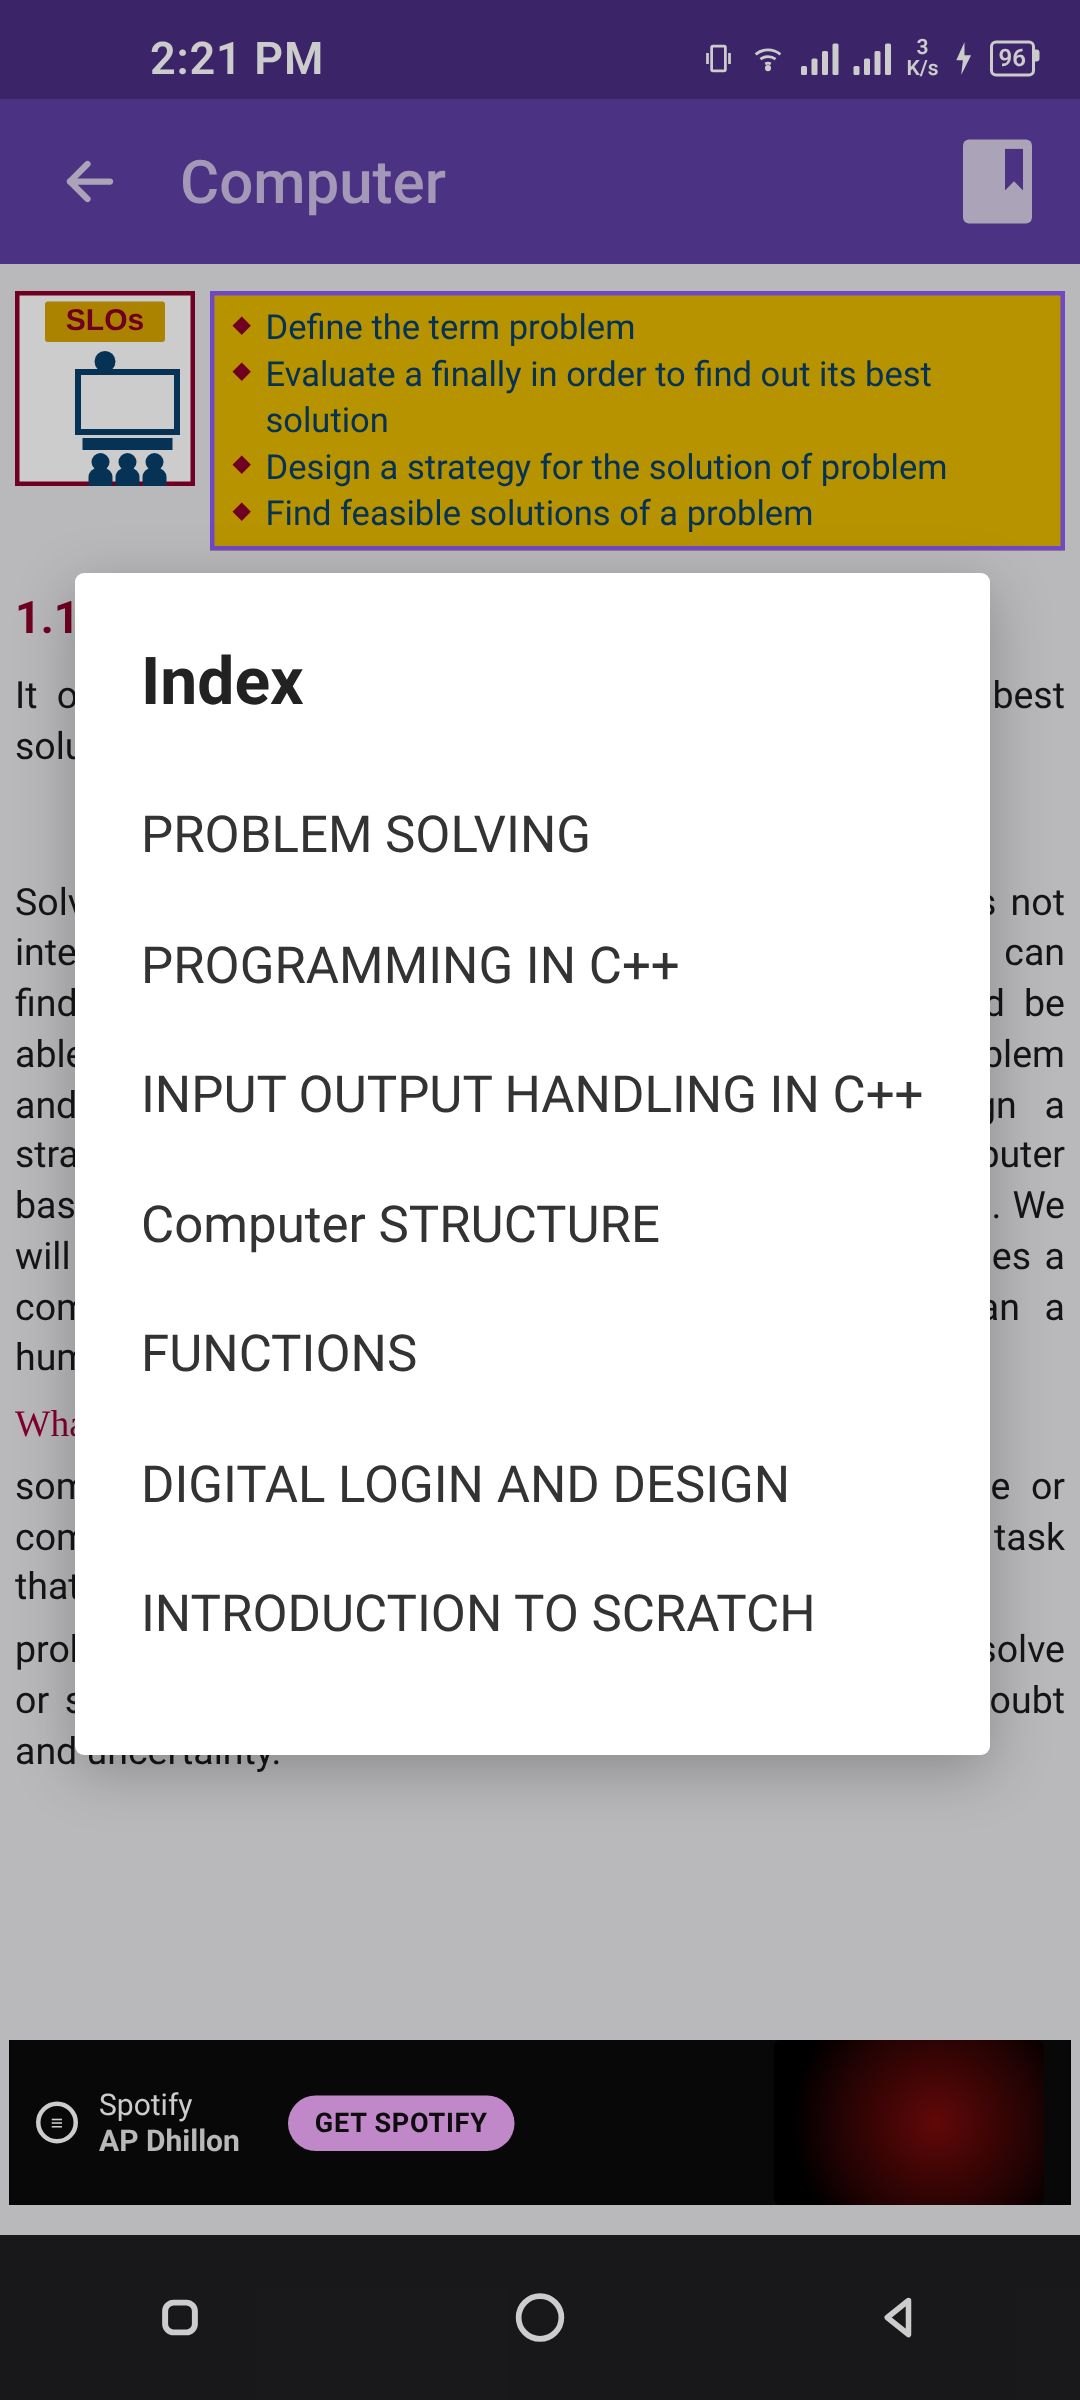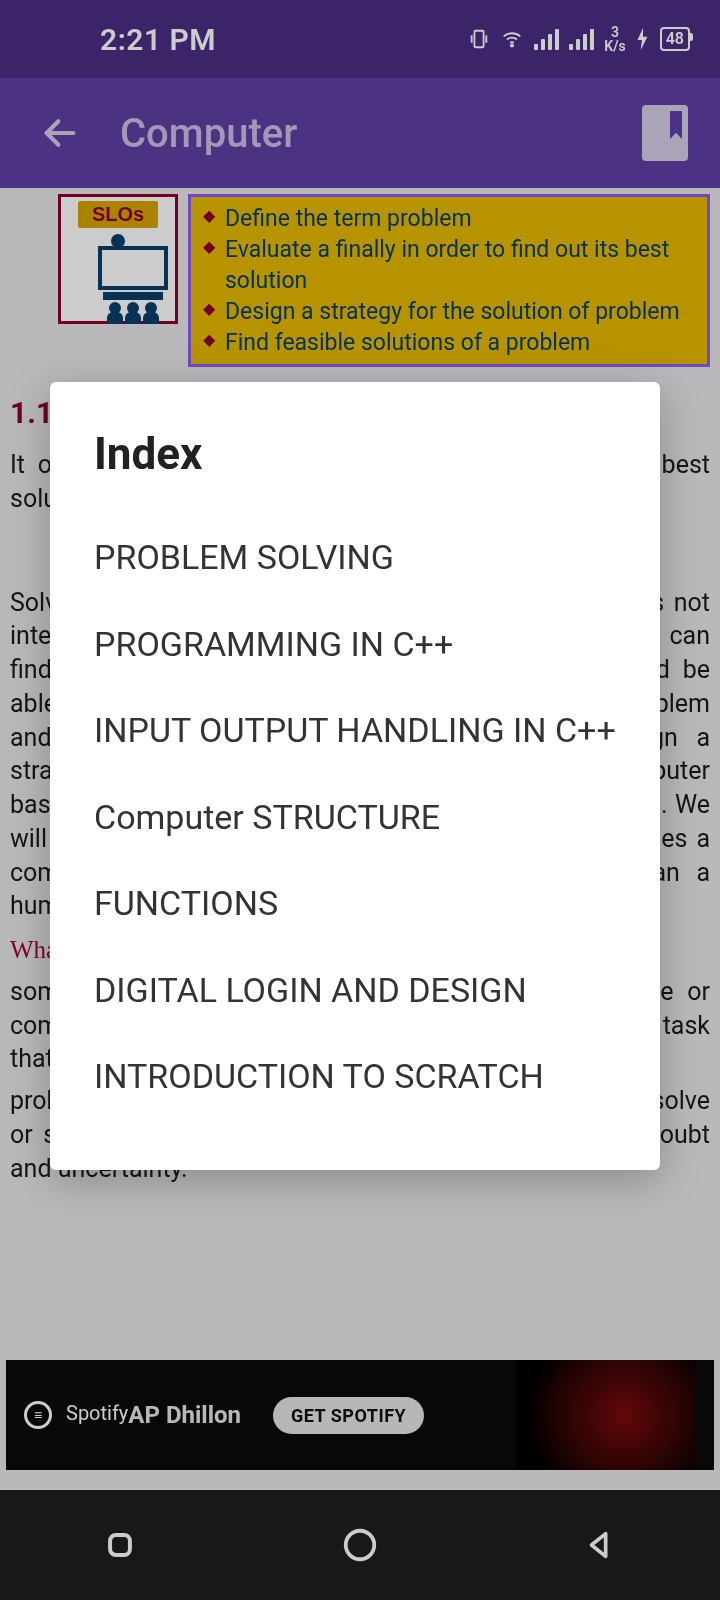--- a/index.html
+++ b/index.html
@@ -10,30 +10,30 @@
   .statusbar { position:absolute; top:0; left:0; right:0; height:78px; background:#4b2e83; color:#fff; display:flex; align-items:center; justify-content:space-between; padding:0 30px 0 100px; font-weight:600; }
   .statusbar .time { font-size:30px; letter-spacing:0.5px; }
   .statusbar .right { display:flex; align-items:center; gap:10px; font-size:22px; }
   .sig { display:inline-flex; align-items:flex-end; gap:3px; height:22px; }
   .sig span { width:4px; background:#fff; display:inline-block; border-radius:1px; }
   .ks { font-size:14px; line-height:1; text-align:center; }
   .batt { border:2px solid #fff; border-radius:4px; padding:0 4px; font-size:16px; line-height:1.2; position:relative; }
   .batt::after { content:''; position:absolute; right:-5px; top:4px; width:3px; height:8px; background:#fff; border-radius:0 2px 2px 0; }
 
   
-  .appbar { position:absolute; top:78px; left:0; right:0; height:110px; background:#5e3fa3; display:flex; align-items:center; padding:0 32px; }
+  .appbar { position:absolute; top:66px; left:0; right:0; height:110px; background:#5e3fa3; display:flex; align-items:center; padding:0 32px; }
   .appbar .back { color:#d6cde8; display:flex; align-items:center; justify-content:center; width:56px; height:56px; }
   .appbar .title { color:#cdbee6; font-size:40px; font-weight:500; margin-left:32px; flex:1; }
   .appbar .bookmark { width:46px; height:56px; background:#d6cde8; border-radius:4px; position:relative; }
   .appbar .bookmark::after { content:''; position:absolute; top:6px; right:6px; width:12px; height:28px; background:#5e3fa3; clip-path: polygon(0 0,100% 0,100% 100%,50% 78%,0 100%); }
 
   
   .page { position:absolute; top:188px; left:0; right:0; bottom:130px; padding:6px 10px; color:#2b2b2b; font-family: "Times New Roman", serif; }
   .slos-row { display:flex; gap:10px; }
-  .slos-box { width:120px; height:130px; border:3px solid #8c002a; background:#fff; display:flex; flex-direction:column; align-items:center; justify-content:flex-start; padding:4px;margin-left:48px; }
+  .slos-box { width:120px; height:130px; border:3px solid #8c002a; background:#fff; display:flex; flex-direction:column; align-items:center; justify-content:flex-start; padding:4px; }
   .slos-label { background:#d6a400; color:#8c002a; font-weight:700; font-size:20px; padding:2px 14px; border-radius:2px; font-family: Arial, sans-serif; }
   .slos-fig { margin-top:6px; display:flex; flex-direction:column; align-items:center; }
   .slos-fig .head { width:14px; height:14px; background:#08406b; border-radius:50%; }
   .slos-fig .body { width:10px; height:30px; background:#08406b; margin-top:-2px; }
   .slos-fig .board { width:70px; height:44px; border:4px solid #08406b; background:#fff; margin-top:-30px; margin-left:30px; }
   .slos-fig .legs { width:60px; height:8px; background:#08406b; margin-top:2px; margin-left:30px; }
   .slos-people { display:flex; gap:6px; margin-top:2px; margin-left:30px; }
   .slos-people span { width:12px; height:12px; background:#08406b; border-radius:50%; position:relative; }
   .slos-people span::after { content:''; position:absolute; top:10px; left:-2px; width:16px; height:12px; background:#08406b; border-radius:6px 6px 0 0; }
 
@@ -46,24 +46,24 @@
   .heading .txt { color:#0f6a8a; }
 
   .body-text { margin-top:18px; font-size:25px; color:#1b1b1b; line-height:1.35; text-align:justify; }
   .body-text p { margin-bottom:8px; }
   .subhead { color:#a3003a; font-size:25px; margin-top:10px; font-family:"Times New Roman", serif; }
 
   
   .ad { position:absolute; left:6px; right:6px; bottom:130px; height:110px; background:#0b0b0b; color:#fff; display:flex; align-items:center; padding:0 18px; gap:14px; }
   .ad .sp-logo { width:28px; height:28px; border:3px solid #fff; border-radius:50%; display:flex; align-items:center; justify-content:center; }
   .ad .sp-logo span { font-size:14px; }
-  .ad .ad-text { display:flex; flex-direction:row; }
+  .ad .ad-text { display:flex; flex-direction:column; }
   .ad .ad-text .line1 { font-size:20px; font-weight:400; }
-  .ad .ad-text .line2 { font-size:24px; font-weight:700; color:#e6e6e6; }
-  .ad .cta { margin-left:18px; background:#e5e5e5; color:#111; font-size:18px; font-weight:700; padding:8px 18px; border-radius:22px; letter-spacing:0.5px; }
+  .ad .ad-text .line2 { font-size:20px; font-weight:700; color:#e6e6e6; }
+  .ad .cta { margin-left:18px; background:#f0abfc; color:#111; font-size:18px; font-weight:700; padding:8px 18px; border-radius:22px; letter-spacing:0.5px; }
   .ad .face { margin-left:auto; width:180px; height:100%; background:radial-gradient(circle at 60% 50%, #7a0a0a 0%, #2a0404 55%, #000 80%); border-radius:4px; }
 
   
   .navbar { position:absolute; left:0; right:0; bottom:0; height:110px; background:#1f1f22; display:flex; align-items:center; justify-content:space-around; }
   .navbar .nav-btn { color:#fff; display:flex; align-items:center; justify-content:center; width:80px; height:60px; }
 
   
   .scrim { position:absolute; inset:0; background:rgba(0,0,0,0.20); }
   .modal { position:absolute; left:50px; right:60px; top:382px; bottom:430px; background:#fff; border-radius:6px; padding:46px 44px 40px; box-shadow:0 10px 40px rgba(0,0,0,0.25); display:flex; flex-direction:column; }
   .modal h2 { font-size:44px; font-weight:700; color:#222; margin-bottom:34px; }
@@ -107,21 +107,21 @@
       </span>
       <span class="ks">
         <div>3</div>
         <div>K/s</div>
       </span>
       <span>
         <svg width="14" height="22" viewBox="0 0 12 20" fill="#fff">
             <path d="M6 0 1 11h4l-1 9 6-12H6z"></path>
           </svg>
       </span>
-      <span class="batt">48</span>
+      <span class="batt">96</span>
     </div>
   </div>
 
   <div class="appbar">
     <span class="back">
       <svg width="40" height="40" viewBox="0 0 24 24" fill="none" stroke="#d6cde8" stroke-width="2.5" stroke-linecap="round" stroke-linejoin="round">
           <path d="M20 12H4"></path>
           <path d="M11 5l-7 7 7 7"></path>
         </svg>
     </span>

